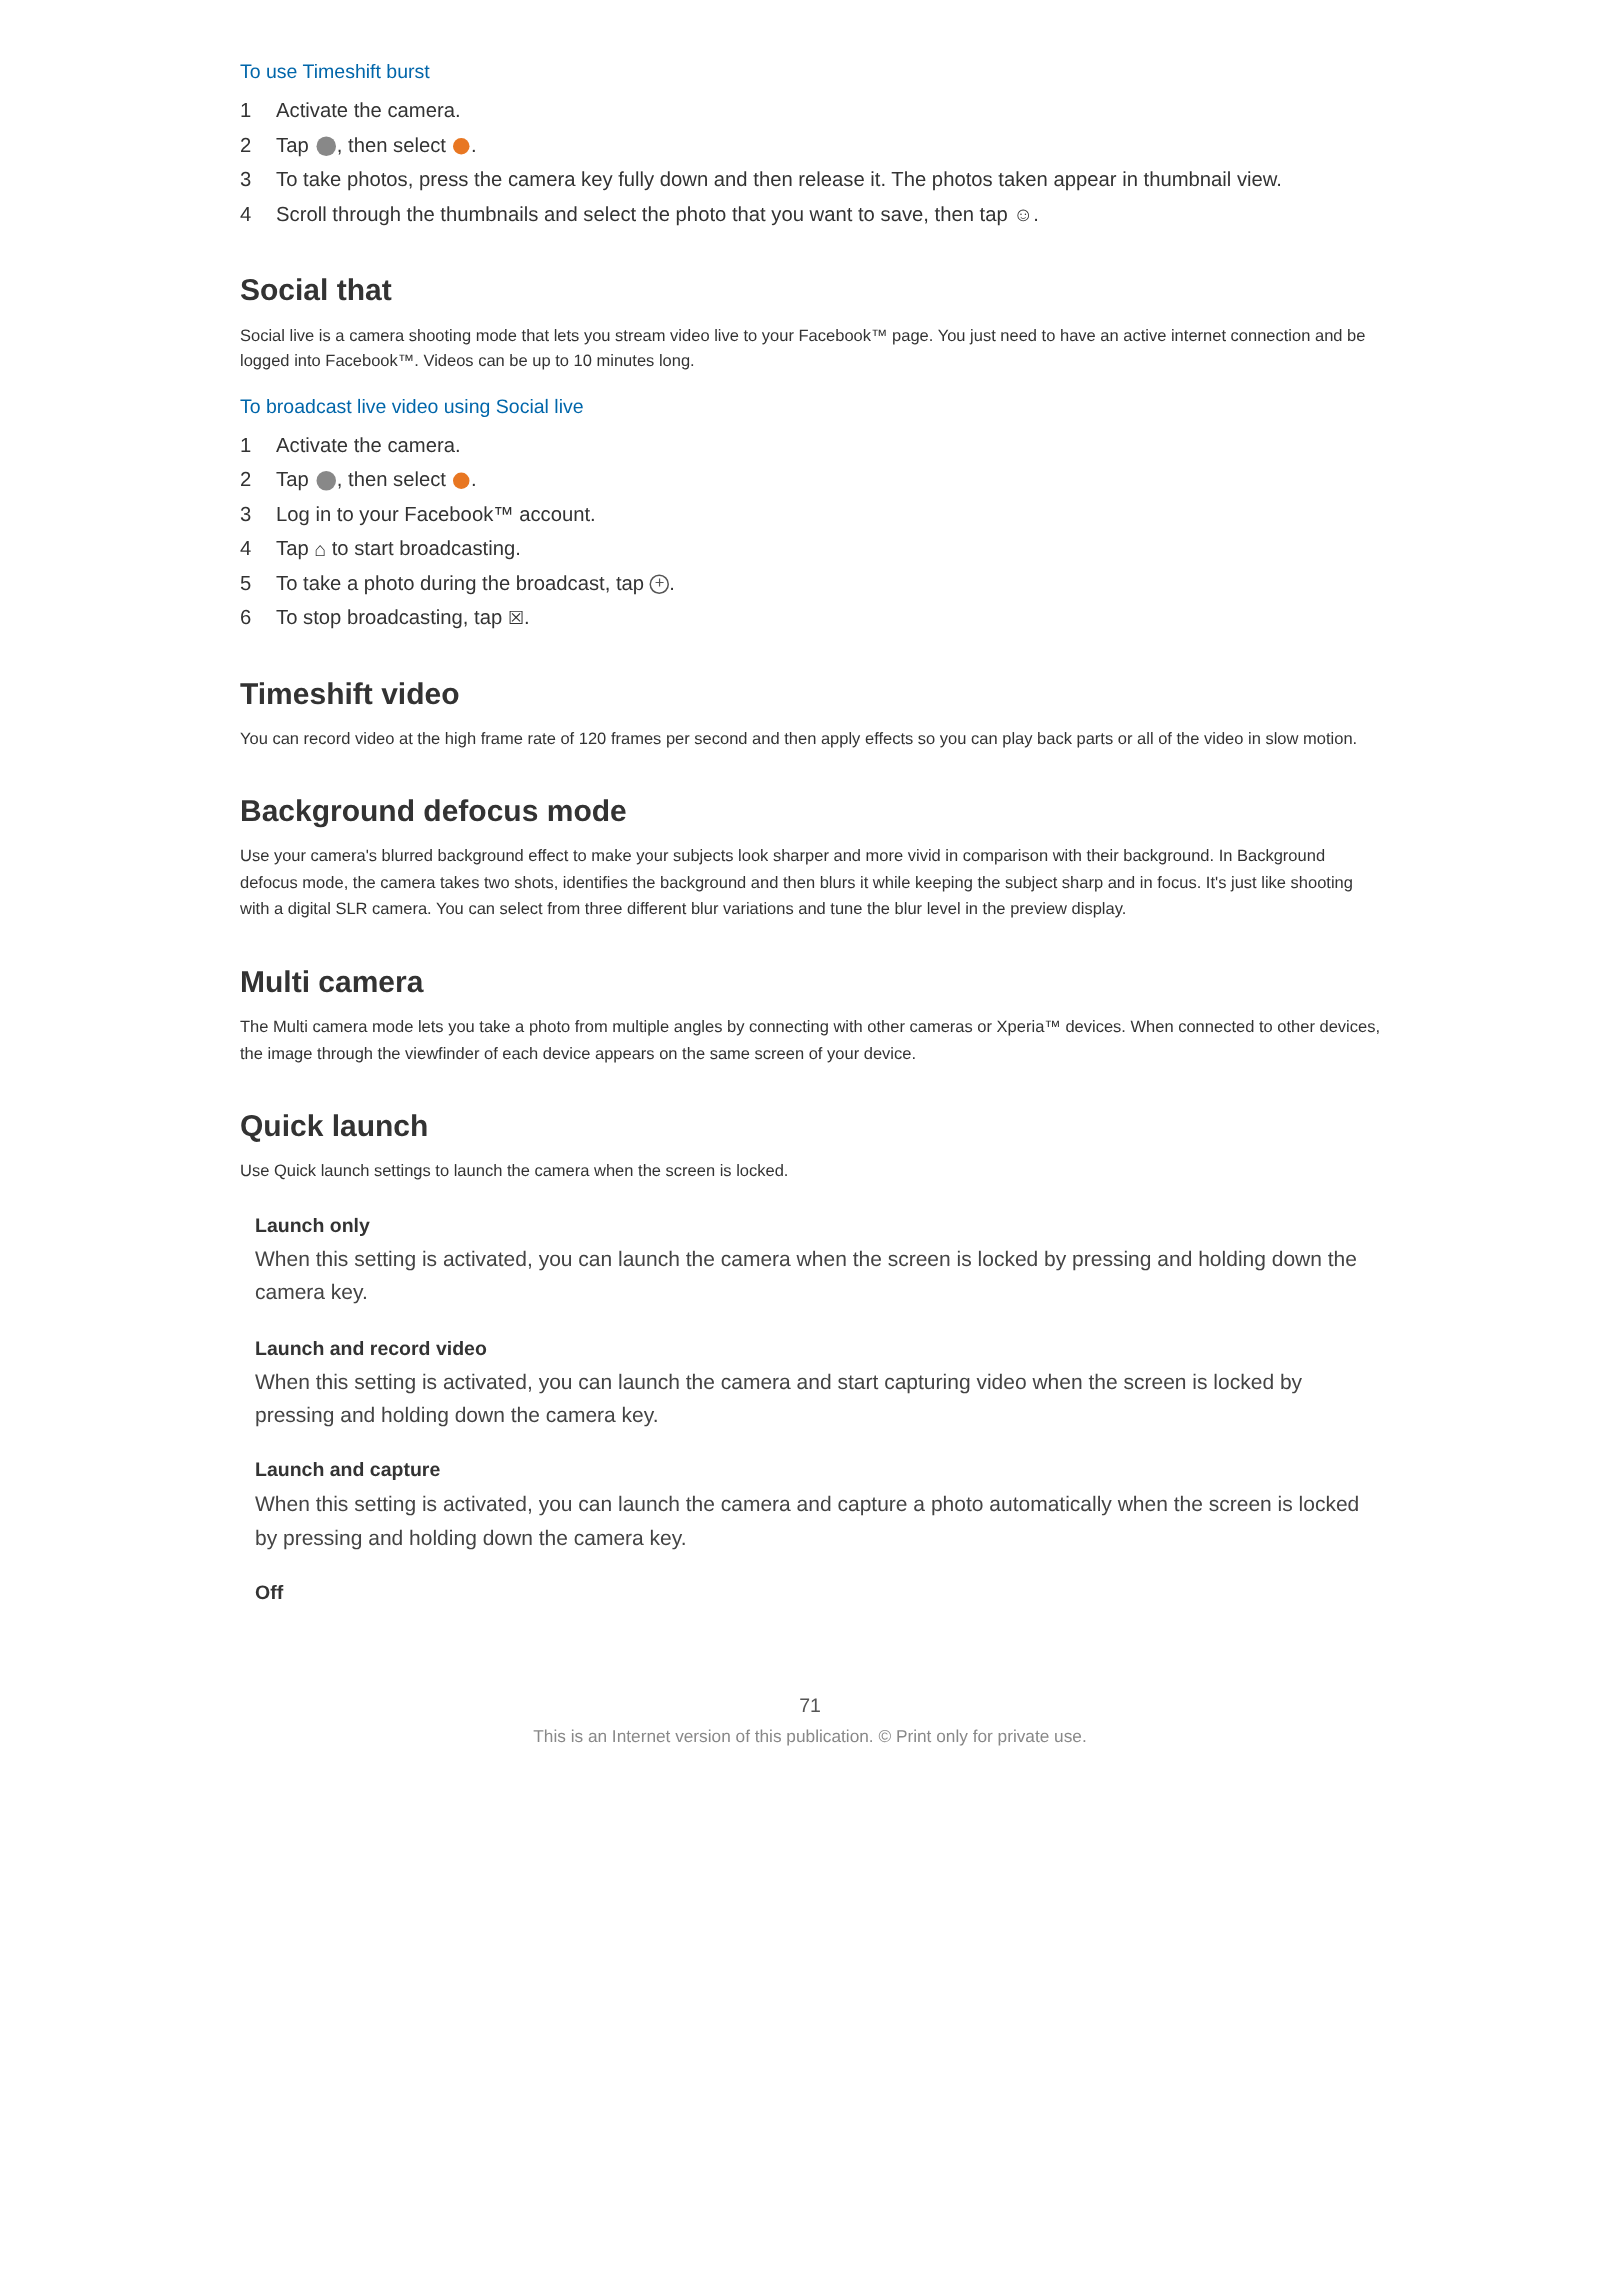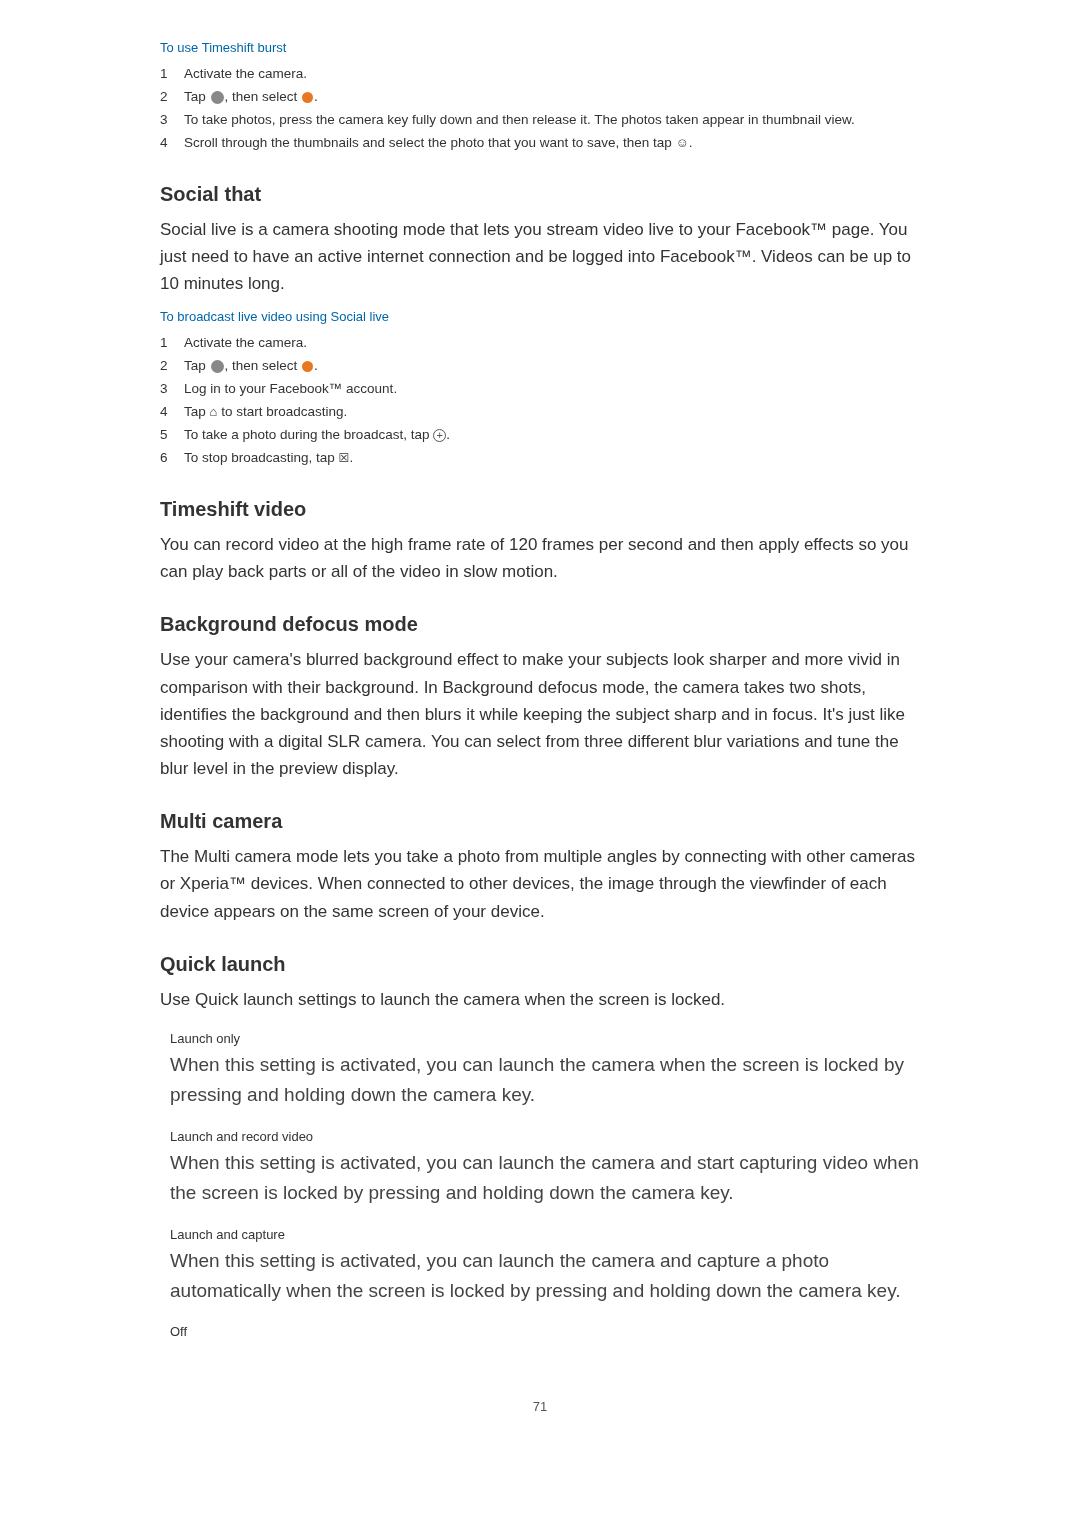--- a/index.html
+++ b/index.html
@@ -24,21 +24,21 @@
       margin-bottom: 8px;
     }
     .section-heading {
       font-size: 20px;
       font-weight: bold;
       color: #333333;
       margin-bottom: 10px;
       margin-top: 24px;
     }
     .paragraph {
-      font-size: 17px;
+      font-size: 11px;
       line-height: 1.6;
       color: #333333;
       margin-bottom: 12px;
     }
     .numbered-list {
       list-style: none;
       padding: 0;
       margin: 6px 0 14px 0;
     }
     .numbered-list li {
@@ -52,27 +52,27 @@
     }
     .numbered-list li .num {
       min-width: 16px;
       color: #333333;
     }
     .numbered-list li .li-content {
       flex: 1;
     }
     .subsection-heading {
       font-size: 13px;
-      font-weight: normal;
+      font-weight: bold;
       color: #333333;
       margin-bottom: 4px;
       margin-top: 18px;
     }
     .subsection-para {
-      font-size: 19px;
+      font-size: 14px;
       line-height: 1.6;
       color: #444444;
       margin-bottom: 10px;
     }
     .divider-section {
       margin-top: 28px;
     }
     .page-footer {
       text-align: center;
       margin-top: 60px;
@@ -188,15 +188,16 @@
         <p class="subsection-para">When this setting is activated, you can launch the camera and capture a photo automatically when the screen is locked by pressing and holding down the camera key.</p>
       </div>
       <div>
         <div class="subsection-heading">Off</div>
       </div>
     </div>
   </div>
 
   <div class="page-footer">
     <div class="page-number">71</div>
+    <div class="footer-legal">This is an Internet version of this publication. © Print only for private use.</div>
   </div>
 
 </div>
 
 </body></html>

